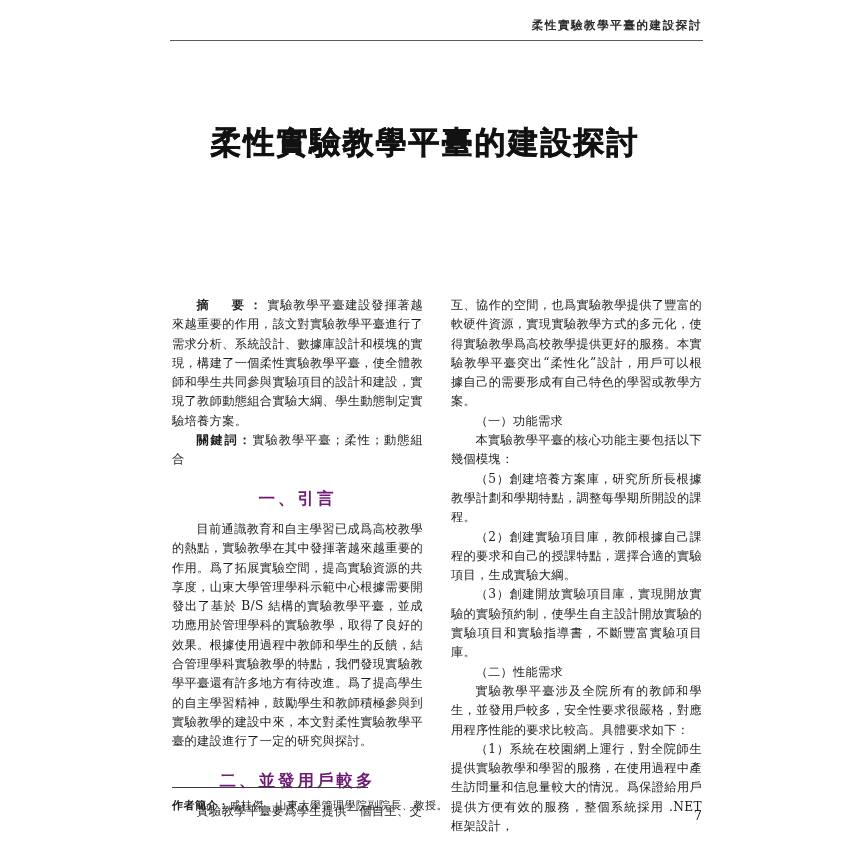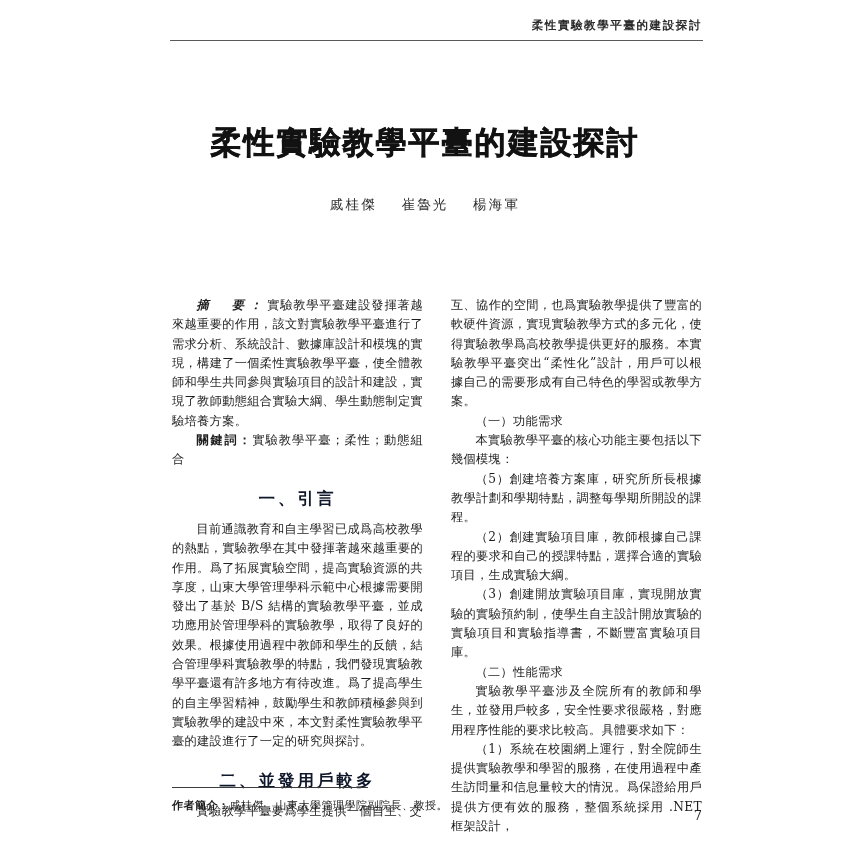--- a/index.html
+++ b/index.html
@@ -82,28 +82,28 @@
   }
   p.para {
     margin: 0;
     text-indent: 2em;
   }
   p.para.noindent { text-indent: 0; }
   .lead {
     font-weight: 700;
     letter-spacing: 1.2px;
   }
-  .lead-gap { letter-spacing: 5px; font-style: italic; }
+  .lead-gap { letter-spacing: 5px; }
   h2.sec {
     margin: 19px 0 12px 0;
     text-align: center;
     font-size: 16.5px;
     font-weight: 800;
     letter-spacing: 3px;
-    color: #0f172a;
+    color: #701a75;
     font-family: "DejaVu Sans", "Liberation Sans", sans-serif;
   }
   
   .fn-rule {
     position: absolute;
     top: 787px;
     left: 172px;
     width: 196px;
     height: 1px;
     background: #3c3c3c;
@@ -133,25 +133,20 @@
 </head>
 <body>
 
 <div class="page">
 
   <div class="runhead">柔性實驗教學平臺的建設探討</div>
   <div class="runhead-rule"></div>
 
   <div class="title">柔性實驗教學平臺的建設探討</div>
 
-  <div class="authors">
-    <span class="author-name">戚桂傑</span>
-    <span class="author-name">崔魯光</span>
-    <span class="author-name">楊海軍</span>
-  </div>
 
   <div class="columns">
 
     <div class="col">
 
       <p class="para"><span class="lead lead-gap">摘　要：</span><span>實驗教學平臺建設發揮著越來越重要的作用，該文對實驗教學平臺進行了需求分析、系統設計、數據庫設計和模塊的實現，構建了一個柔性實驗教學平臺，使全體教師和學生共同參與實驗項目的設計和建設，實現了教師動態組合實驗大綱、學生動態制定實驗培養方案。</span></p>
 
       <p class="para"><span class="lead">關鍵詞：</span><span>實驗教學平臺；柔性；動態組合</span></p>
 
       <h2 class="sec">一、引言</h2>

